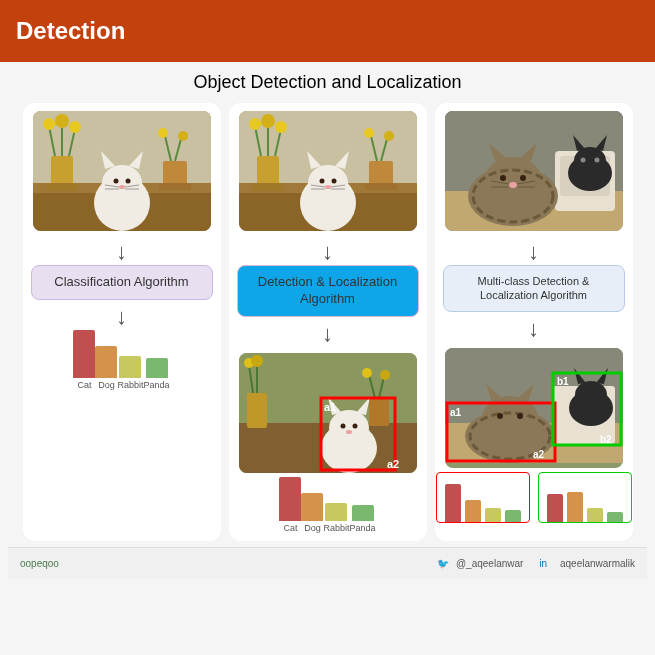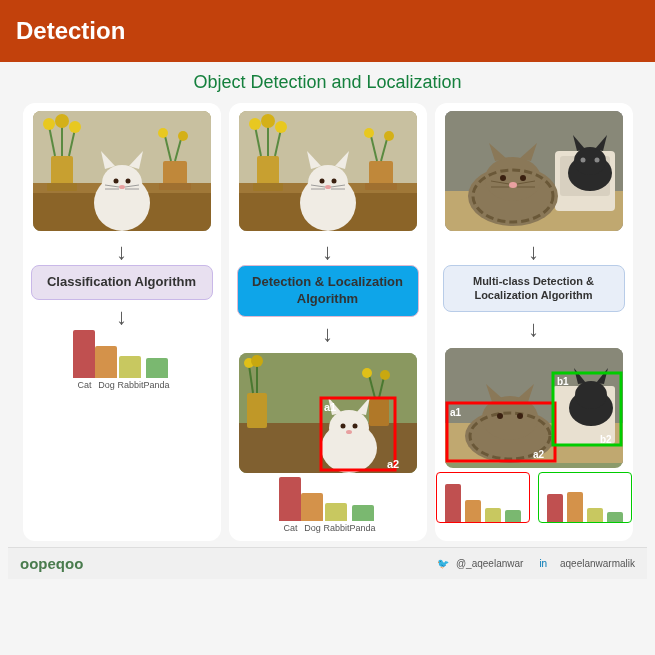--- a/index.html
+++ b/index.html
@@ -23,21 +23,21 @@
     .main-content {
       background: #f5f5f5;
       padding: 10px 8px 8px 8px;
       height: 597px;
     }
     .main-title {
       text-align: center;
       font-size: 18px;
       font-weight: 500;
       margin-bottom: 10px;
-      color: #15803d;
+      color: #000000;
     }
     .columns-row {
       display: flex;
       gap: 8px;
       justify-content: center;
       margin-bottom: 6px;
     }
     .column {
       background: white;
       border-radius: 12px;
@@ -62,21 +62,21 @@
       color: #555;
       margin: 2px 0;
       line-height: 1;
     }
     
     .algo-box {
       border-radius: 8px;
       padding: 8px 10px;
       text-align: center;
       font-size: 13px;
-      font-weight: 700;
+      font-weight: 400;
       line-height: 1.3;
       width: 100%;
       margin-bottom: 4px;
     }
     .algo-purple { background: #e8e0f0; border: 1px solid #c9b8e8; color: #333; }
     .algo-pink { background: #0ea5e9; border: 1px solid #e0b8d0; color: #333; }
     .algo-blue { background: #e8eef8; border: 1px solid #b8cce8; color: #333; }
 
     
     .bar-chart {
@@ -118,23 +118,23 @@
     .footer {
       background: #f0f0f0;
       height: 32px;
       display: flex;
       align-items: center;
       justify-content: space-between;
       padding: 0 12px;
       border-top: 1px solid #ddd;
     }
     .footer-left {
-      font-size: 15px;
+      font-size: 10px;
       color: #4a7c4e;
-      font-weight: bold;
+      font-weight: normal;
     }
     .footer-right {
       display: flex;
       gap: 16px;
       font-size: 10px;
       color: #555;
     }
     .twitter-icon { color: #1da1f2; margin-right: 3px; }
     .linkedin-icon { color: #0077b5; margin-right: 10px; }
     

